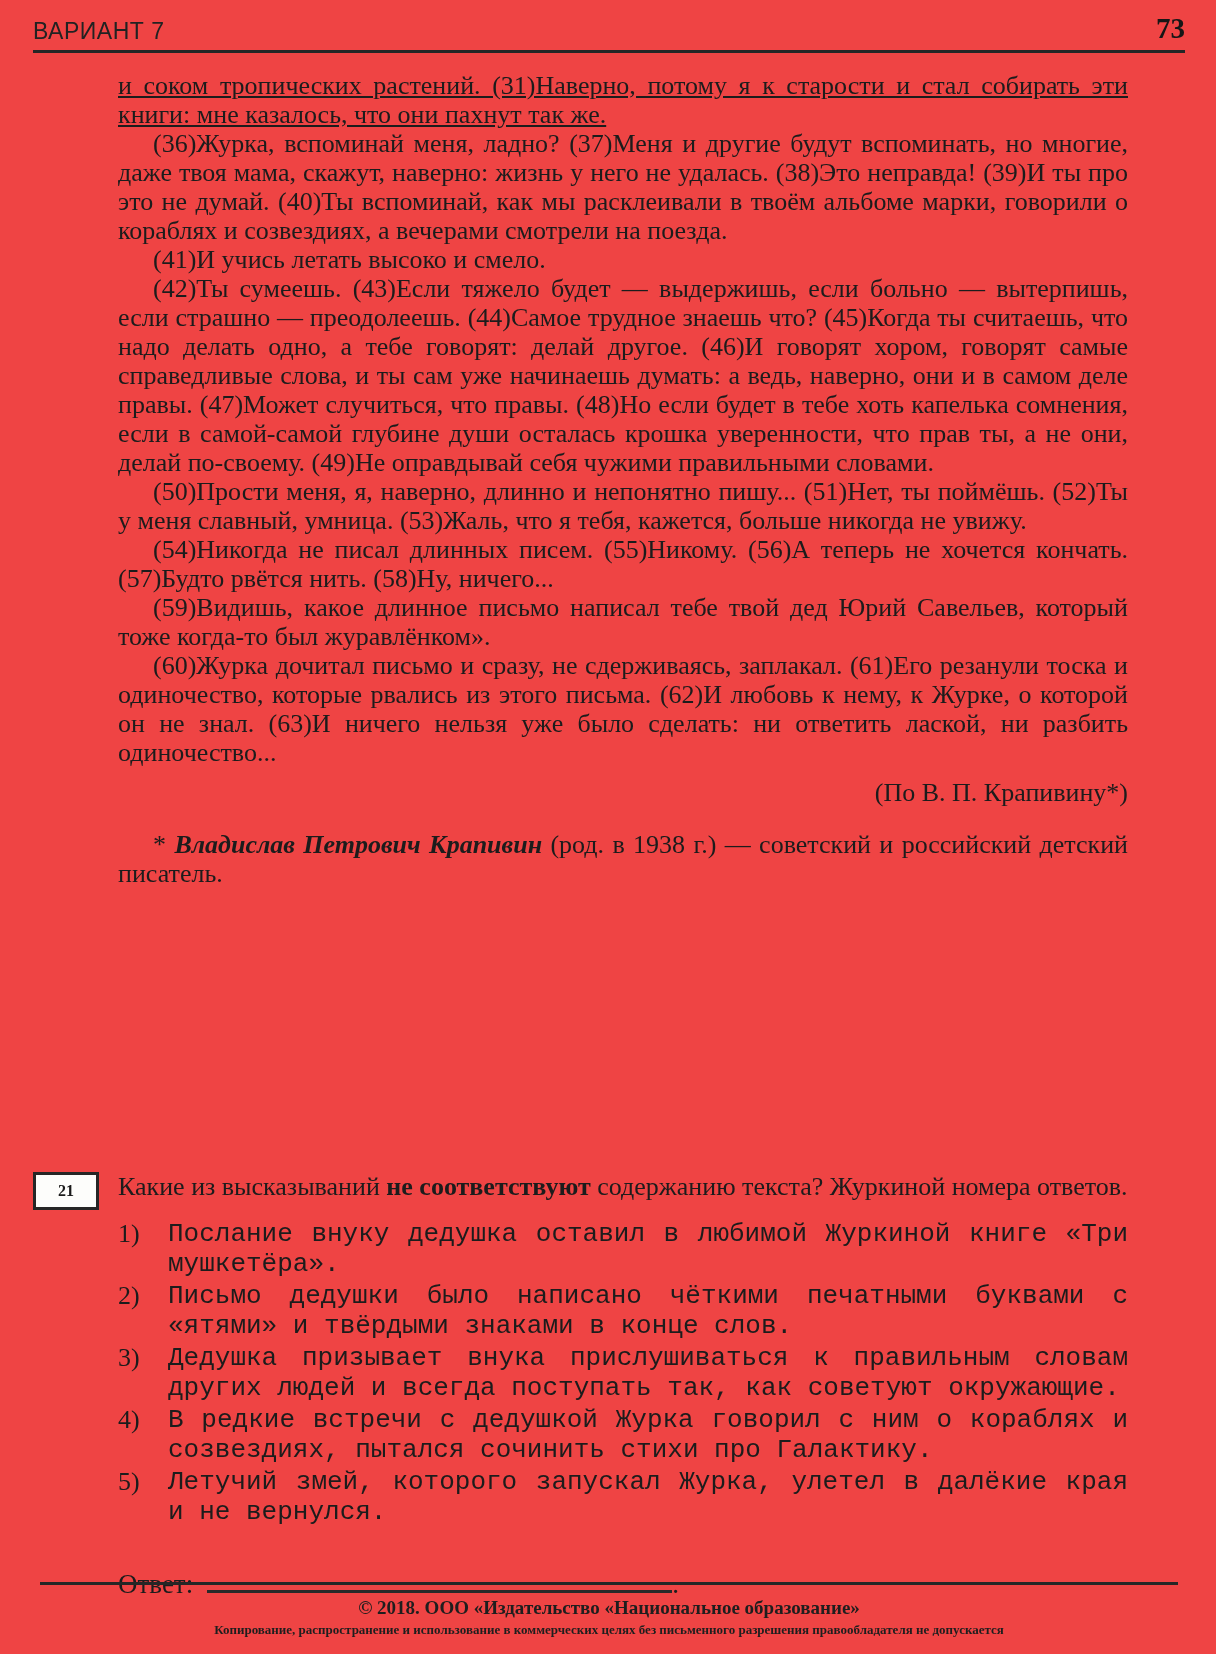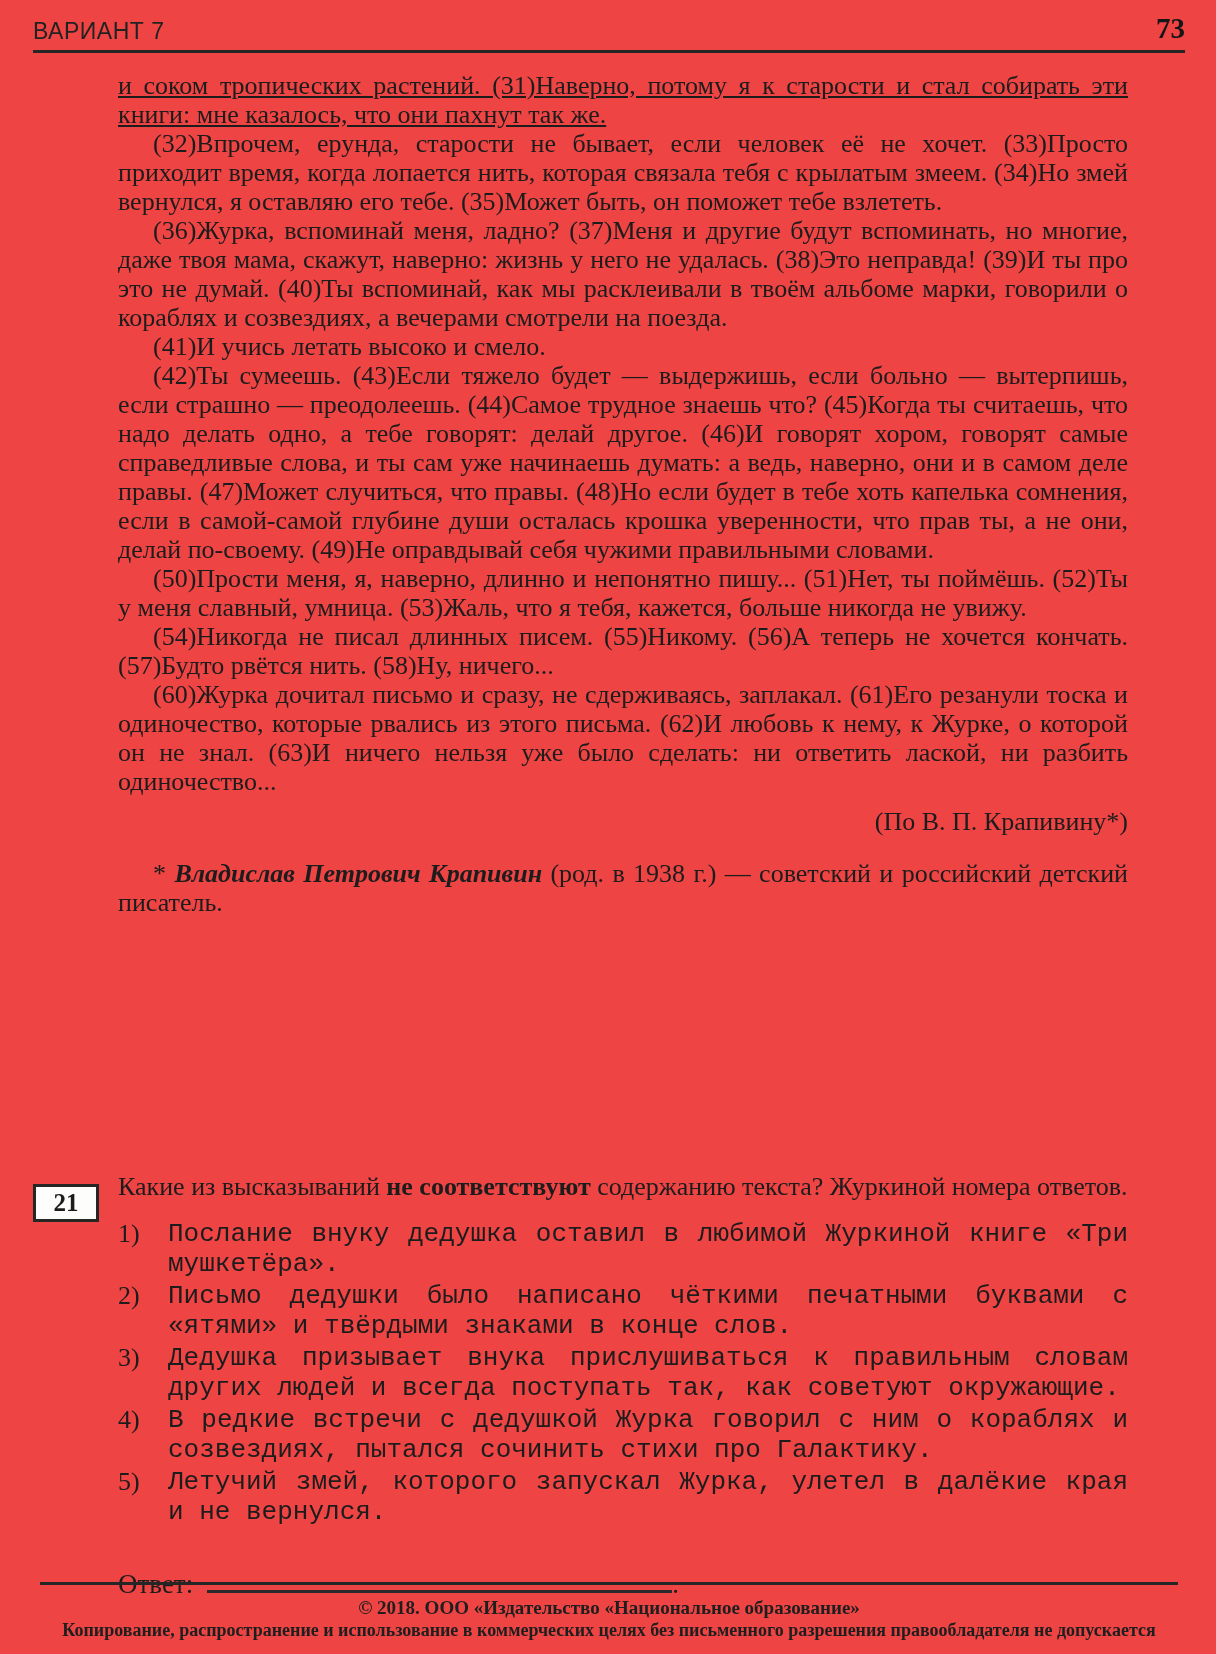--- a/index.html
+++ b/index.html
@@ -64,27 +64,27 @@
 
   
   .question-section {
     position: absolute;
     top: 1172px;
     left: 33px;
     width: 1150px;
   }
   .q-box {
     position: absolute;
-    top: 12px; left: 0;
+    top: 0; left: 0;
     width: 60px; height: 32px;
     border: 3px solid #262626;
     display: flex;
     align-items: center;
     justify-content: center;
-    font-size: 25px;
+    font-size: 16px;
     font-weight: 700;
     background: #fdfdfb;
   }
   .q-content {
     margin-left: 85px;
     width: 1010px;
     font-size: 26px;
     line-height: 30px;
   }
   .q-prompt { text-align: justify; margin: 0; }
@@ -114,40 +114,40 @@
     top: 1582px;
     left: 40px;
     width: 1138px;
     border-top: 3px solid #262626;
     padding-top: 12px;
     text-align: center;
     font-weight: 700;
     color: #1e1e1e;
   }
   .footer-line1 { font-size: 19px; line-height: 22px; }
-  .footer-line2 { font-size: 18px; line-height: 22px; }
+  .footer-line2 { font-size: 13px; line-height: 22px; }
 </style>
 </head>
 <body>
 
 <div class="page">
 
   <div class="page-header">
     <span class="variant-label">ВАРИАНТ 7</span>
     <span class="page-number">73</span>
   </div>
 
   <div class="passage">
     <p class="no-indent">и соком тропических растений. (31)Наверно, потому я к старости и стал собирать эти книги: мне казалось, что они пахнут так же.</p>
-    <p>(32)Впрочем, ерунда, старости не бывает, если человек её не хочет. (33)Просто приходит время, когда лопается нить, которая связала тебя с крылатым змеем. (34)Но змей вернулся, я оставляю его тебе. (35)Может быть, он поможет тебе взлететь.</p>
     <p>(36)Журка, вспоминай меня, ладно? (37)Меня и другие будут вспоминать, но многие, даже твоя мама, скажут, наверно: жизнь у него не удалась. (38)Это неправда! (39)И ты про это не думай. (40)Ты вспоминай, как мы расклеивали в твоём альбоме марки, говорили о кораблях и созвездиях, а вечерами смотрели на поезда.</p>
     <p>(41)И учись летать высоко и смело.</p>
     <p>(42)Ты сумеешь. (43)Если тяжело будет — выдержишь, если больно — вытерпишь, если страшно — преодолеешь. (44)Самое трудное знаешь что? (45)Когда ты считаешь, что надо делать одно, а тебе говорят: делай другое. (46)И говорят хором, говорят самые справедливые слова, и ты сам уже начинаешь думать: а ведь, наверно, они и в самом деле правы. (47)Может случиться, что правы. (48)Но если будет в тебе хоть капелька сомнения, если в самой-самой глубине души осталась крошка уверенности, что прав ты, а не они, делай по-своему. (49)Не оправдывай себя чужими правильными словами.</p>
     <p>(50)Прости меня, я, наверно, длинно и непонятно пишу... (51)Нет, ты поймёшь. (52)Ты у меня славный, умница. (53)Жаль, что я тебя, кажется, больше никогда не увижу.</p>
     <p>(54)Никогда не писал длинных писем. (55)Никому. (56)А теперь не хочется кончать. (57)Будто рвётся нить. (58)Ну, ничего...</p>
+    <p>(59)Видишь, какое длинное письмо написал тебе твой дед Юрий Савельев, который тоже когда-то был журавлёнком».</p>
     <p>(60)Журка дочитал письмо и сразу, не сдерживаясь, заплакал. (61)Его резанули тоска и одиночество, которые рвались из этого письма. (62)И любовь к нему, к Журке, о которой он не знал. (63)И ничего нельзя уже было сделать: ни ответить лаской, ни разбить одиночество...</p>
     <p class="byline">(По В. П. Крапивину*)</p>
     <p class="footnote"><span>* </span><span class="author-name">Владислав Петрович Крапивин</span><span> (род. в 1938 г.) — советский и российский детский писатель.</span></p>
   </div>
 
   <div class="question-section">
     <div class="q-box">
       <span>21</span>
     </div>
     <div class="q-content">

